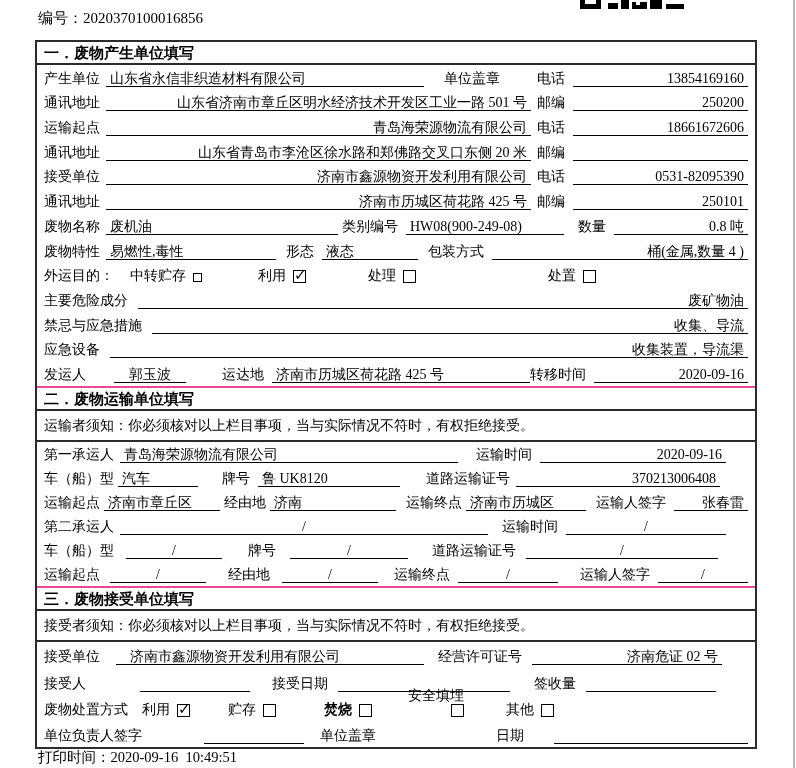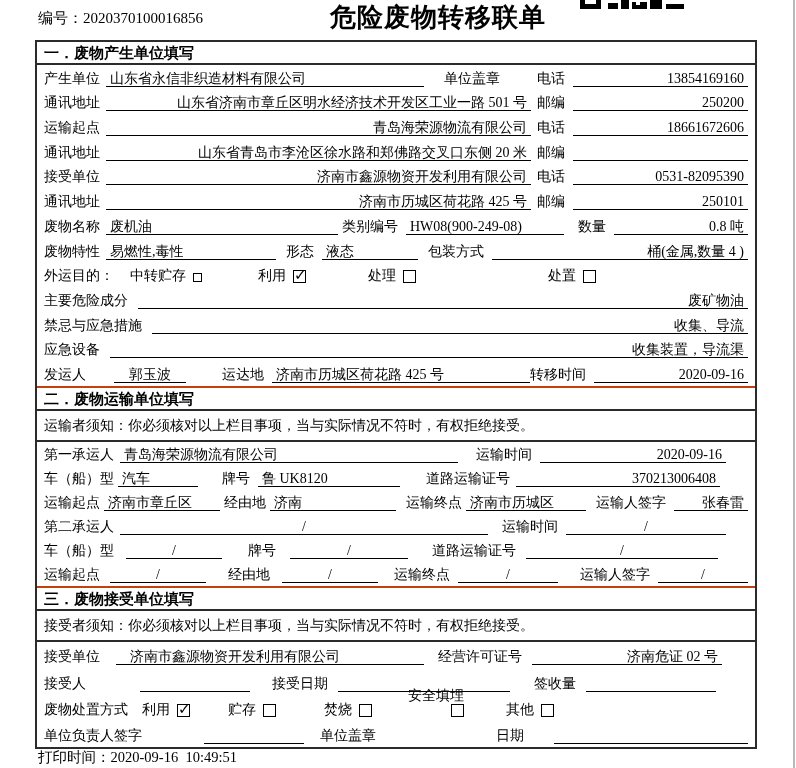--- a/index.html
+++ b/index.html
@@ -13,21 +13,21 @@
   .hdr-serial { position:absolute; left:38px; top:9px; font-size:15px; white-space:pre; }
   .hdr-title {
     position:absolute; left:330px; top:0px; font-size:26px; font-weight:bold;
     font-family:"Liberation Sans","DejaVu Sans",sans-serif; letter-spacing:1px; white-space:nowrap;
   }
   .qr-frag { position:absolute; left:580px; top:0; }
   .form {
     position:absolute; left:35px; top:40px; width:722px;
     border:2px solid #2b2b2b; background:#fff;
   }
-  .section + .section { border-top:2px solid #c2410c; }
+  .section + .section { border-top:2px solid #ec4899; }
   .sec-title {
     height:23px; line-height:22px; padding-left:7px;
     font-family:"Liberation Sans","DejaVu Sans",sans-serif;
     font-weight:bold; font-size:15px; border-bottom:2px solid #2b2b2b;
   }
   .note-row { height:31px; line-height:30px; padding-left:7px; font-size:14px; border-bottom:2px solid #2b2b2b; white-space:nowrap; }
   .row { display:flex; align-items:flex-end; padding:0 7px 3px 7px; font-size:14px; }
   .s1 .row { height:24.7px; }
   .s2 .row { height:24px; }
   .s3 .row { height:26.3px; }
@@ -51,21 +51,20 @@
   .footer { position:absolute; left:38px; top:748px; font-size:14.5px; white-space:pre; }
 </style>
 </head>
 <body>
 
 <div class="page">
   <div class="page-edge"></div>
 
   <div class="hdr-serial"><span>编号：</span><span>2020370100016856</span></div>
 
-  <div class="hdr-title">危险废物转移联单</div>
 
   <svg class="qr-frag" width="104" height="9" viewBox="0 0 104 9">
     <rect x="0" y="0" width="21" height="9" fill="#000"></rect>
     <rect x="5" y="0" width="11" height="4" fill="#fff"></rect>
     <rect x="28" y="3" width="10" height="6" fill="#000"></rect>
     <rect x="41" y="0" width="8" height="9" fill="#000"></rect>
     <rect x="52" y="2" width="15" height="7" fill="#000"></rect>
     <rect x="56" y="2" width="4" height="3" fill="#fff"></rect>
     <rect x="70" y="0" width="12" height="9" fill="#000"></rect>
     <rect x="86" y="4" width="18" height="5" fill="#000"></rect>
@@ -277,21 +276,21 @@
       <div class="row">
         <span class="l">废物处置方式</span>
         <span class="opt" style="margin-left:14px;">
           <span class="l">利用</span>
           <span class="cb checked"></span>
         </span>
         <span class="opt" style="margin-left:38px;">
           <span class="l">贮存</span>
           <span class="cb"></span>
         </span>
-        <span class="opt" style="margin-left:48px;">
+        <span class="opt" style="margin-left:48px;font-weight:bold;">
           <span class="l">焚烧</span>
           <span class="cb"></span>
         </span>
         <span class="opt" style="margin-left:36px;flex-direction:column;">
           <span class="l">安全填埋</span>
           <span class="cb"></span>
         </span>
         <span class="opt" style="margin-left:42px;">
           <span class="l">其他</span>
           <span class="cb"></span>

